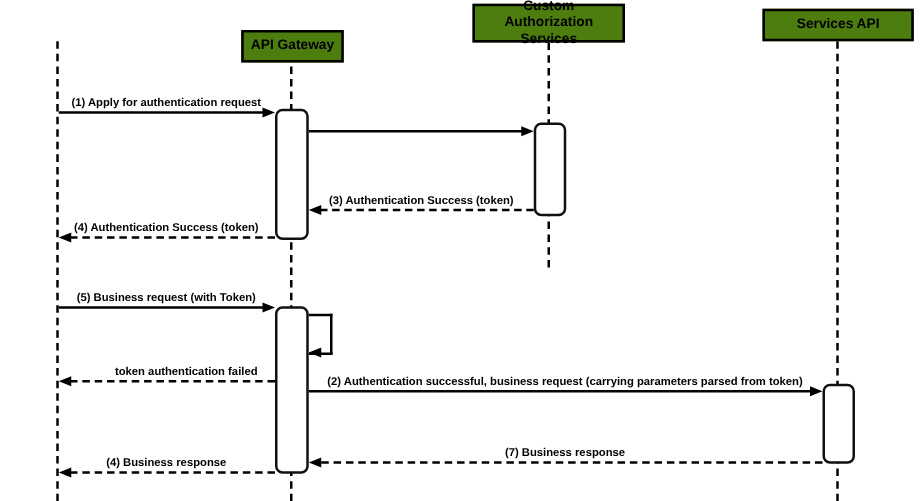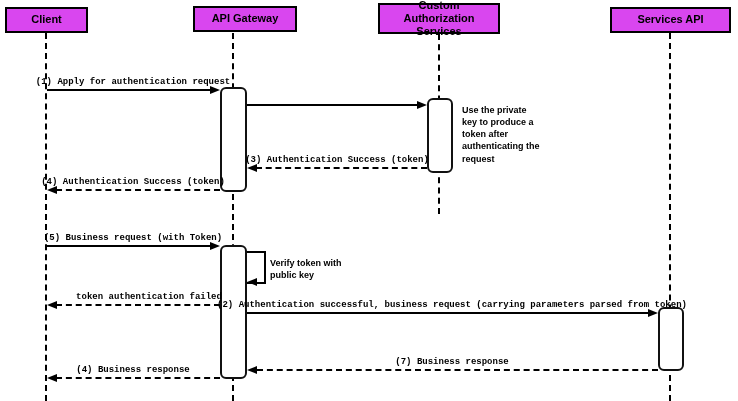--- a/index.html
+++ b/index.html
@@ -1,89 +1,86 @@
 <!DOCTYPE html>
 <html><head>
 <meta charset="utf-8">
 <style>
   html,body{margin:0;padding:0;background:#ffffff;}
   #canvas{
     position:relative;width:738px;height:401px;background:#ffffff;
     font-family:"Liberation Sans",sans-serif;color:#000;overflow:hidden;
   }
   .pbox{
-    position:absolute;box-sizing:border-box;border:2px solid #000;background:#d946ef;
+    position:absolute;box-sizing:border-box;border:2px solid #000;background:#4d7c0f;
     display:flex;align-items:center;justify-content:center;text-align:center;
     font-size:11px;font-weight:bold;line-height:1.2;padding:1px 2px;
   }
   .lifeline{position:absolute;width:0;border-left:2px dashed #000;}
   .activation{
     position:absolute;box-sizing:border-box;border:2px solid #111;border-radius:6px;background:#fff;
   }
   .mline{position:absolute;height:0;border-top:2px solid #000;}
   .mline.dashed{border-top-style:dashed;}
   .ah{position:absolute;width:0;height:0;border-top:4px solid transparent;border-bottom:4px solid transparent;}
   .ah.right{border-left:10px solid #000;}
   .ah.left{border-right:10px solid #000;}
   .mlabel{
     position:absolute;transform:translateX(-50%);white-space:nowrap;
-    font-size:9px;font-weight:bold;line-height:1.2;font-family:Liberation Mono, monospace;
+    font-size:9px;font-weight:bold;line-height:1.2;
   }
   .selfloop{
     position:absolute;box-sizing:border-box;
     border:2px solid #000;border-left:none;
   }
   .note{
     position:absolute;font-size:9px;font-weight:bold;line-height:1.35;text-align:left;
   }
 </style>
 </head>
 <body>
 
 <div id="canvas">
 
   <div class="lifeline" style="left:45px;top:33px;height:368px"></div>
   <div class="lifeline" style="left:232px;top:33px;height:368px"></div>
   <div class="lifeline" style="left:438px;top:34px;height:180px"></div>
   <div class="lifeline" style="left:669px;top:33px;height:368px"></div>
 
-  <div class="pbox" style="left:5px;top:7px;width:83px;height:26px">Client</div>
-  <div class="pbox" style="left:193px;top:6px;width:104px;height:26px">API Gateway</div>
+  <div class="pbox" style="left:193px;top:24px;width:82px;height:26px">API Gateway</div>
   <div class="pbox" style="left:378px;top:3px;width:122px;height:31px">Custom Authorization Services</div>
   <div class="pbox" style="left:610px;top:7px;width:121px;height:26px">Services API</div>
 
   <div class="activation" style="left:220px;top:87px;width:27px;height:105px"></div>
   <div class="activation" style="left:427px;top:98px;width:26px;height:75px"></div>
   <div class="activation" style="left:220px;top:245px;width:27px;height:134px"></div>
   <div class="activation" style="left:658px;top:307px;width:26px;height:64px"></div>
 
   <div class="mline" style="left:47px;top:89px;width:164px"></div>
   <div class="ah right" style="left:210px;top:86px"></div>
   <span class="mlabel" style="left:133px;top:77px">(1) Apply for authentication request</span>
 
   <div class="mline" style="left:247px;top:104px;width:171px"></div>
   <div class="ah right" style="left:417px;top:101px"></div>
 
-  <div class="note" style="left:462px;top:104px;width:80px">Use the private key to produce a token after authenticating the request</div>
 
   <div class="mline dashed" style="left:256px;top:167px;width:171px"></div>
   <div class="ah left" style="left:247px;top:164px"></div>
   <span class="mlabel" style="left:337px;top:155px">(3) Authentication Success (token)</span>
 
   <div class="mline dashed" style="left:56px;top:189px;width:164px"></div>
   <div class="ah left" style="left:47px;top:186px"></div>
   <span class="mlabel" style="left:133px;top:177px">(4) Authentication Success (token)</span>
 
   <div class="mline" style="left:47px;top:245px;width:164px"></div>
   <div class="ah right" style="left:210px;top:242px"></div>
   <span class="mlabel" style="left:133px;top:233px">(5) Business request (with Token)</span>
 
   <div class="selfloop" style="left:247px;top:251px;width:19px;height:33px"></div>
   <div class="ah left" style="left:247px;top:278px"></div>
-  <div class="note" style="left:270px;top:257px;width:72px">Verify token with public key</div>
 
   <div class="mline dashed" style="left:56px;top:304px;width:164px"></div>
   <div class="ah left" style="left:47px;top:301px"></div>
   <span class="mlabel" style="left:149px;top:292px">token authentication failed</span>
 
   <div class="mline" style="left:247px;top:312px;width:402px"></div>
   <div class="ah right" style="left:648px;top:309px"></div>
   <span class="mlabel" style="left:452px;top:300px">(2) Authentication successful, business request (carrying parameters parsed from token)</span>
 
   <div class="mline dashed" style="left:257px;top:369px;width:401px"></div>

